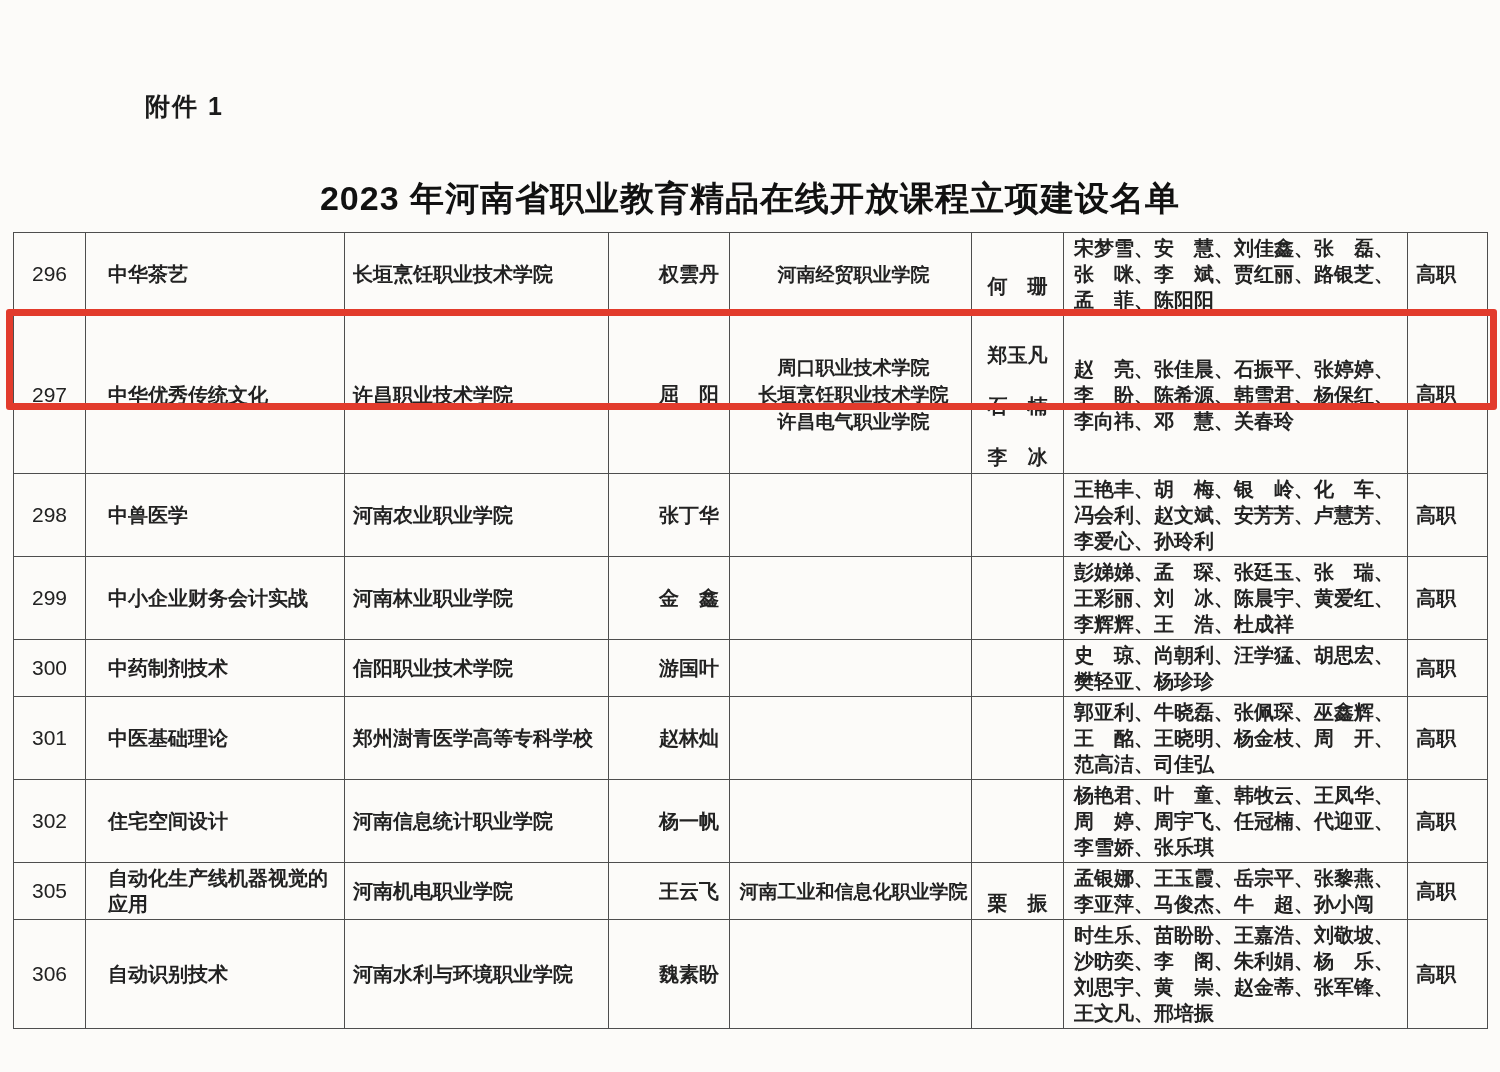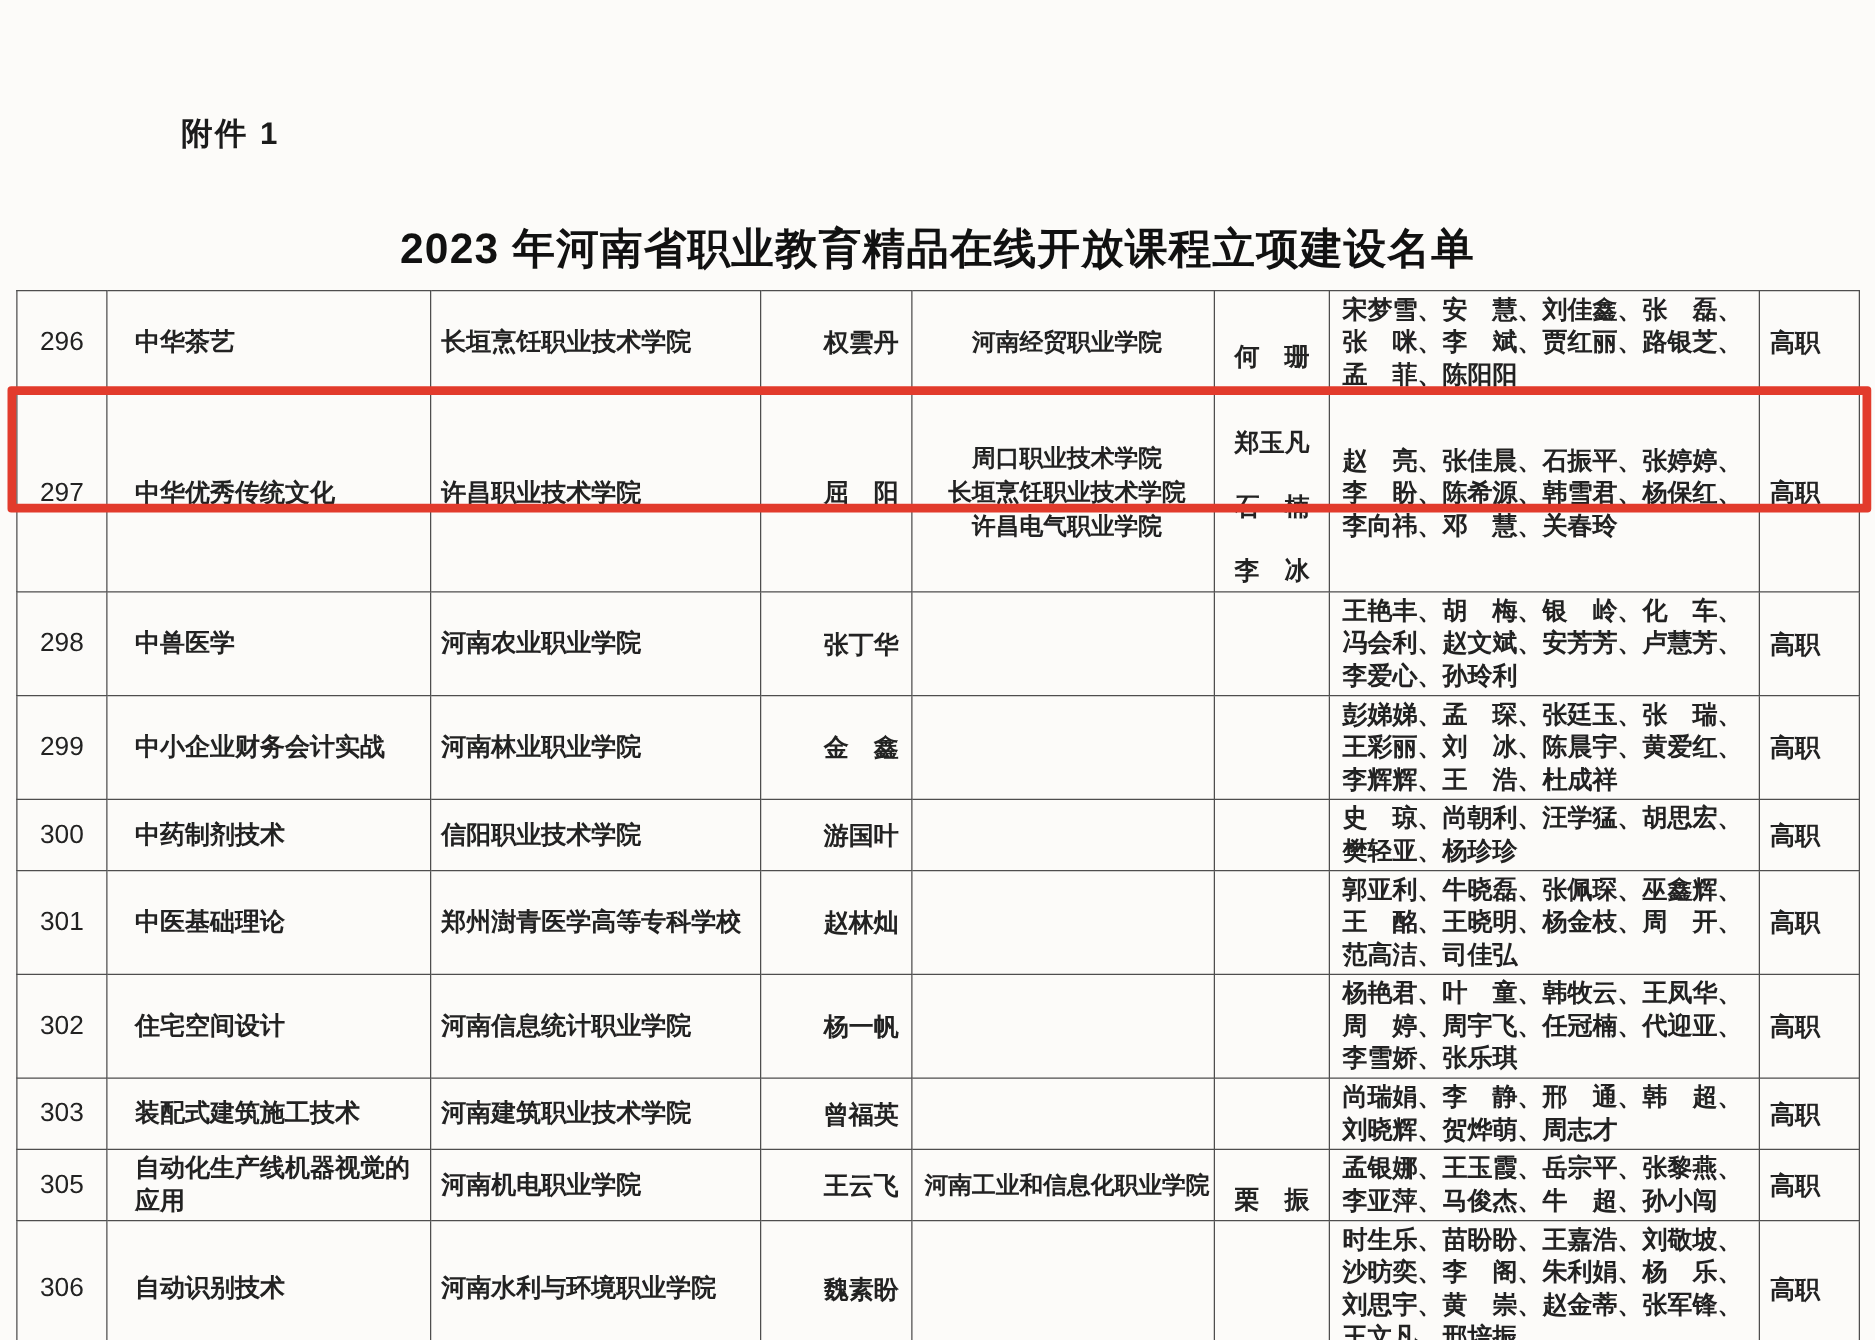--- a/index.html
+++ b/index.html
@@ -145,30 +145,20 @@
           <td class="c-no">302</td>
           <td class="c-course">住宅空间设计</td>
           <td class="c-school">河南信息统计职业学院</td>
           <td class="c-leader">杨一帆</td>
           <td class="c-pschool"></td>
           <td class="c-pleader"></td>
           <td class="c-team">杨艳君、叶　童、韩牧云、王凤华、周　婷、周宇飞、任冠楠、代迎亚、李雪娇、张乐琪</td>
           <td class="c-level">高职</td>
         </tr>
         <tr>
-          <td class="c-no">303</td>
-          <td class="c-course">装配式建筑施工技术</td>
-          <td class="c-school">河南建筑职业技术学院</td>
-          <td class="c-leader">曾福英</td>
-          <td class="c-pschool"></td>
-          <td class="c-pleader"></td>
-          <td class="c-team">尚瑞娟、李　静、邢　通、韩　超、刘晓辉、贺烨萌、周志才</td>
-          <td class="c-level">高职</td>
-        </tr>
-        <tr>
           <td class="c-no">305</td>
           <td class="c-course">自动化生产线机器视觉的应用</td>
           <td class="c-school">河南机电职业学院</td>
           <td class="c-leader">王云飞</td>
           <td class="c-pschool">
             <div>河南工业和信息化职业学院</div>
           </td>
           <td class="c-pleader">
             <div>栗　振</div>
           </td>

